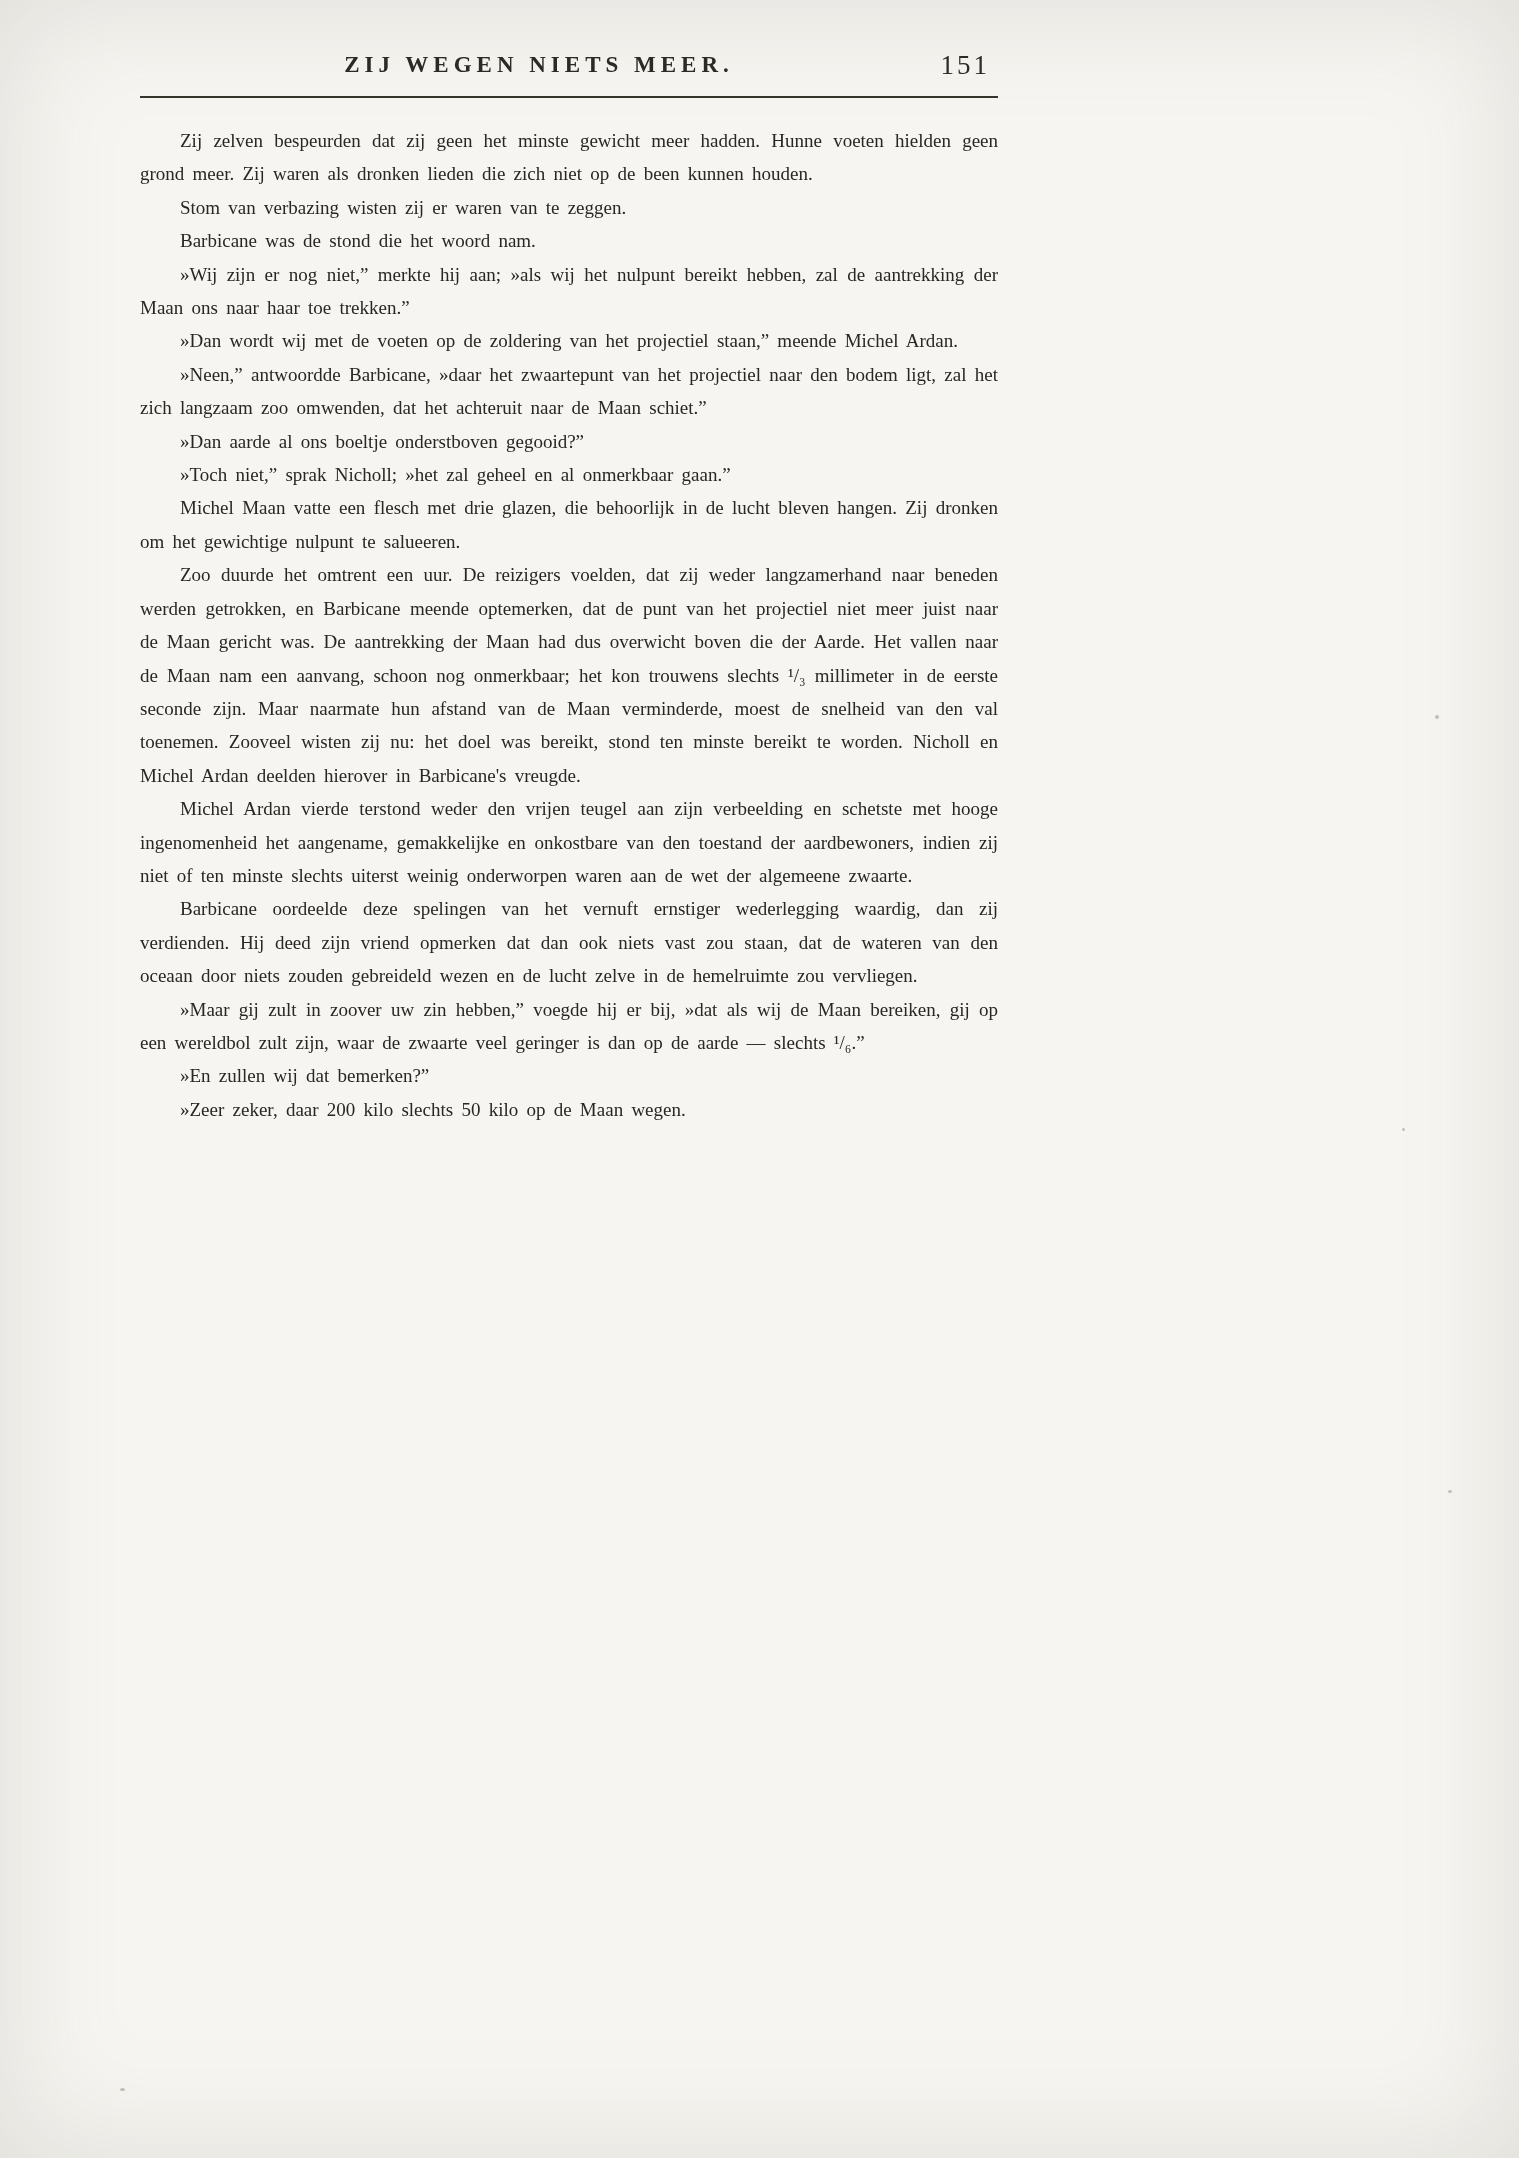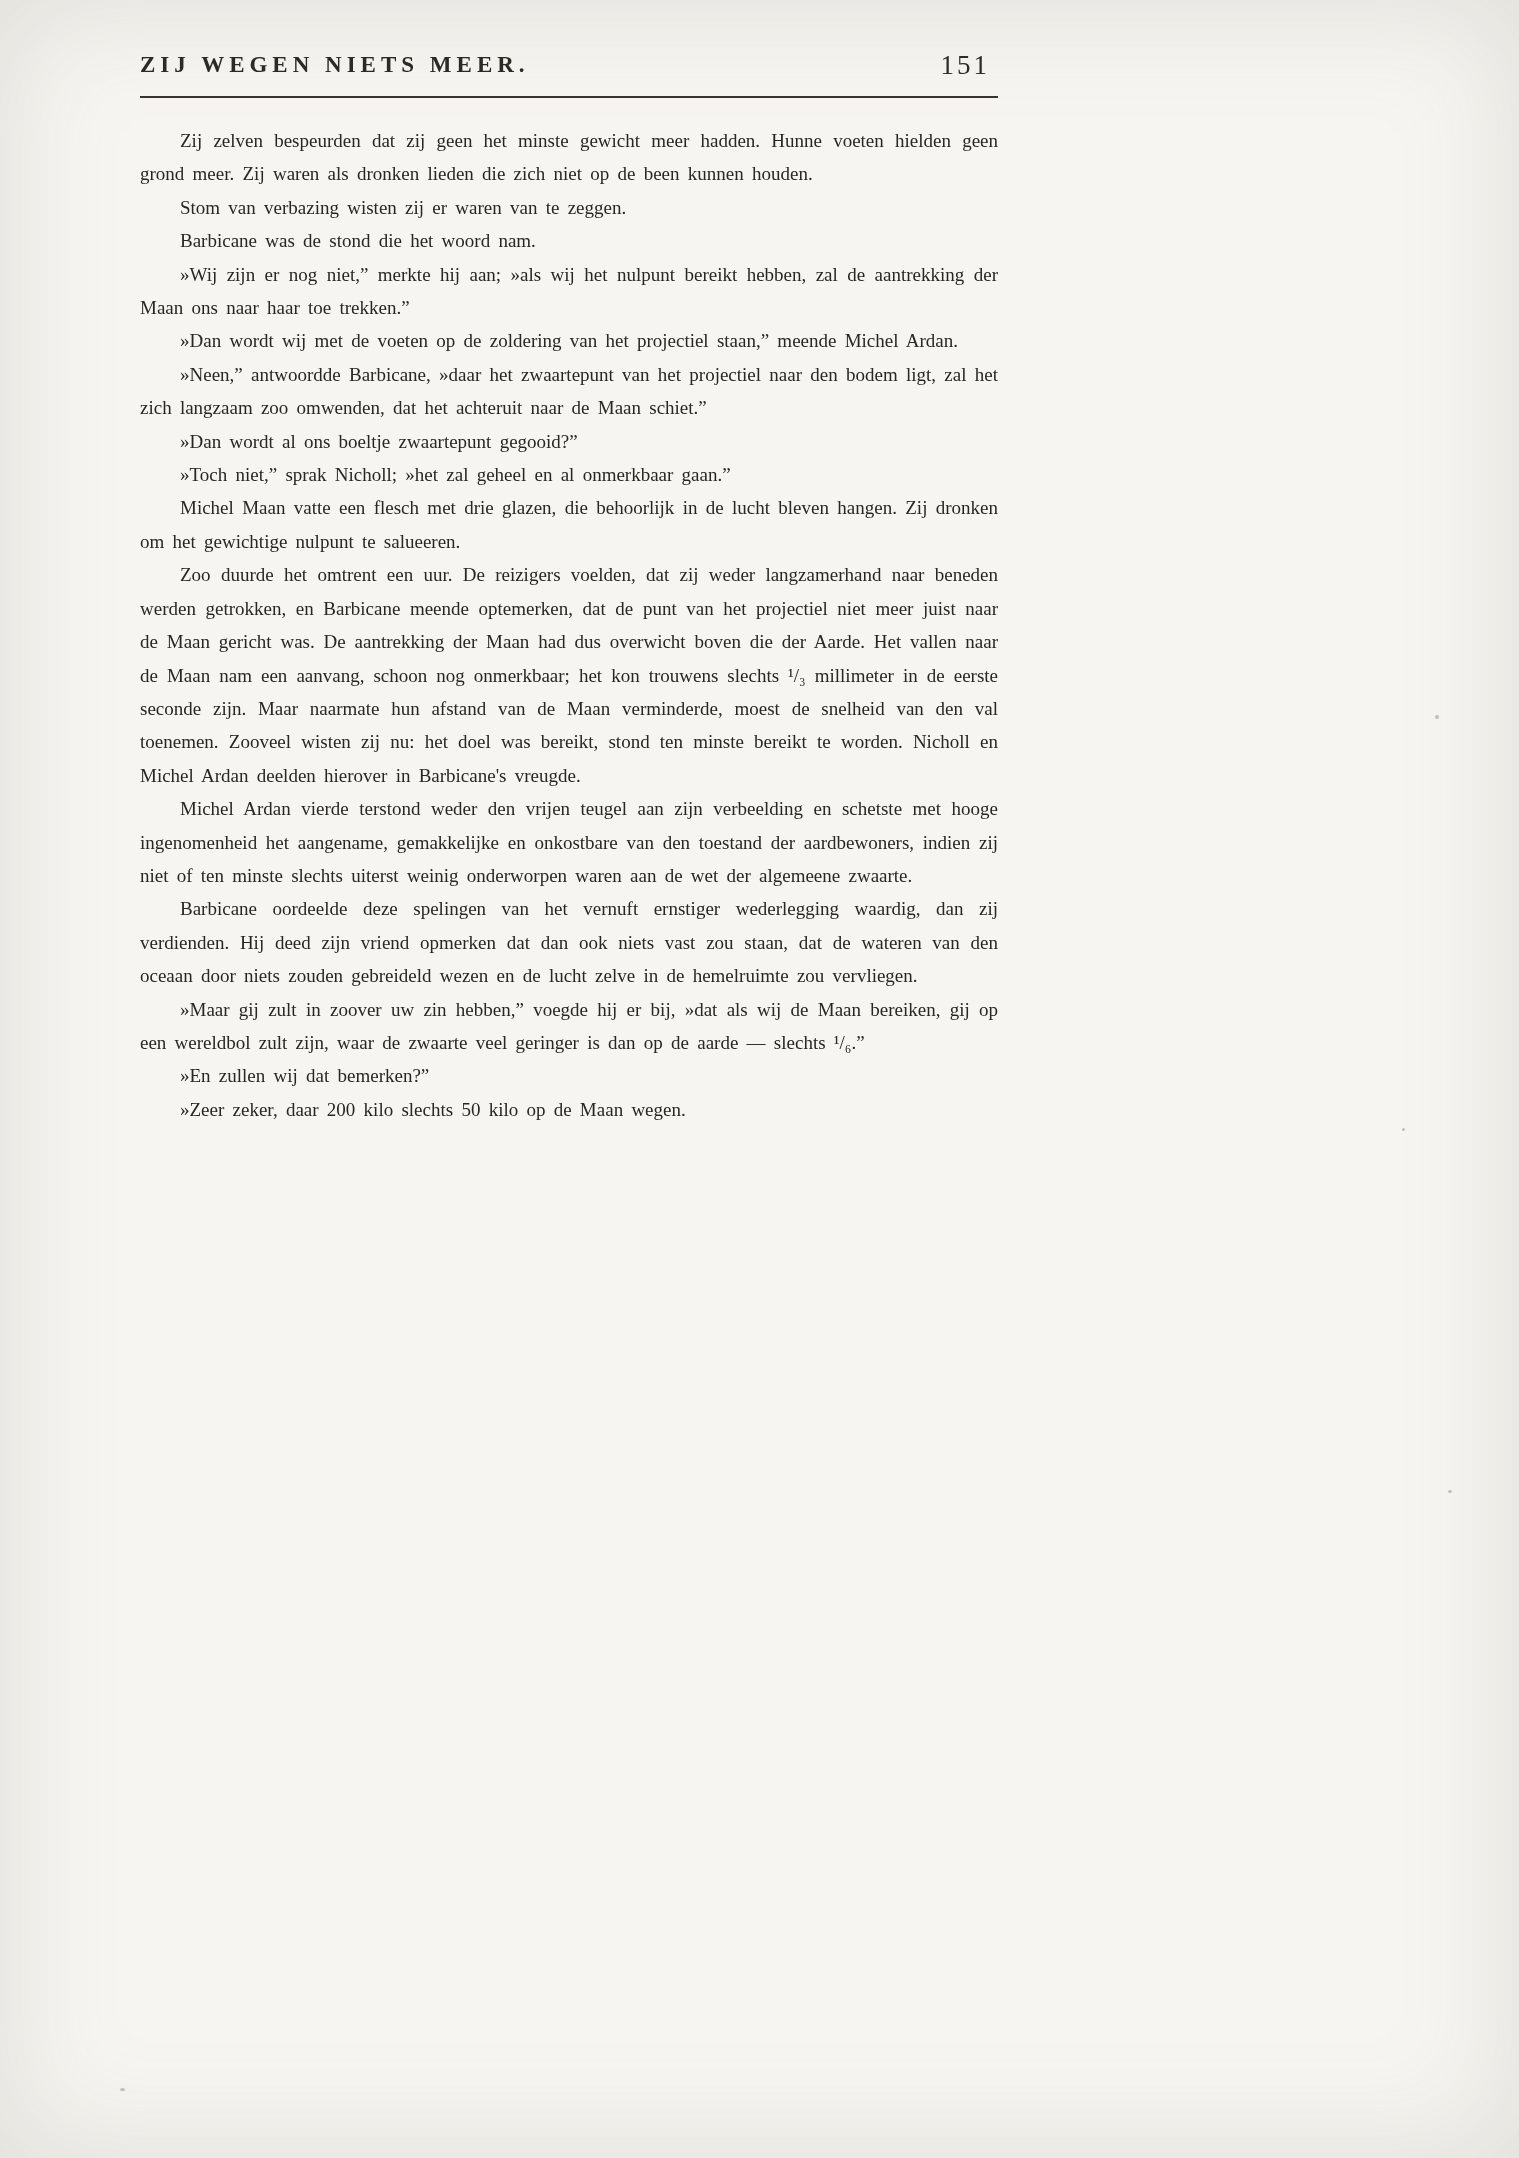--- a/index.html
+++ b/index.html
@@ -25,21 +25,21 @@
     width: 858px;
   }
   .page-header {
     position: relative;
     height: 38px;
   }
   .running-title {
     position: absolute;
     left: 0;
     right: 60px;
-    text-align: left;
+    text-align: center;
     font-size: 23px;
     font-weight: bold;
     letter-spacing: 5px;
     color: #2c2a25;
   }
   .page-number {
     position: absolute;
     right: 8px;
     top: -2px;
     font-size: 27px;
@@ -85,21 +85,21 @@
 
     <hr class="header-rule">
 
     <div class="body-text">
         <p>Zij zelven bespeurden dat zij geen het minste gewicht meer hadden. Hunne voeten hielden geen grond meer. Zij waren als dronken lieden die zich niet op de been kunnen houden.</p>
         <p>Stom van verbazing wisten zij er waren van te zeggen.</p>
         <p>Barbicane was de stond die het woord nam.</p>
         <p>»Wij zijn er nog niet,” merkte hij aan; »als wij het nulpunt bereikt hebben, zal de aantrekking der Maan ons naar haar toe trekken.”</p>
         <p>»Dan wordt wij met de voeten op de zoldering van het projectiel staan,” meende Michel Ardan.</p>
         <p>»Neen,” antwoordde Barbicane, »daar het zwaartepunt van het projectiel naar den bodem ligt, zal het zich langzaam zoo omwenden, dat het achteruit naar de Maan schiet.”</p>
-        <p>»Dan wordt al ons boeltje zwaartepunt gegooid?”</p>
+        <p>»Dan aarde al ons boeltje onderstboven gegooid?”</p>
         <p>»Toch niet,” sprak Nicholl; »het zal geheel en al onmerkbaar gaan.”</p>
         <p>Michel Maan vatte een flesch met drie glazen, die behoorlijk in de lucht bleven hangen. Zij dronken om het gewichtige nulpunt te salueeren.</p>
         <p>Zoo duurde het omtrent een uur. De reizigers voelden, dat zij weder langzamerhand naar beneden werden getrokken, en Barbicane meende optemerken, dat de punt van het projectiel niet meer juist naar de Maan gericht was. De aantrekking der Maan had dus overwicht boven die der Aarde. Het vallen naar de Maan nam een aanvang, schoon nog onmerkbaar; het kon trouwens slechts ¹/₃ millimeter in de eerste seconde zijn. Maar naarmate hun afstand van de Maan verminderde, moest de snelheid van den val toenemen. Zooveel wisten zij nu: het doel was bereikt, stond ten minste bereikt te worden. Nicholl en Michel Ardan deelden hierover in Barbicane's vreugde.</p>
         <p>Michel Ardan vierde terstond weder den vrijen teugel aan zijn verbeelding en schetste met hooge ingenomenheid het aangename, gemakkelijke en onkostbare van den toestand der aardbewoners, indien zij niet of ten minste slechts uiterst weinig onderworpen waren aan de wet der algemeene zwaarte.</p>
         <p>Barbicane oordeelde deze spelingen van het vernuft ernstiger wederlegging waardig, dan zij verdienden. Hij deed zijn vriend opmerken dat dan ook niets vast zou staan, dat de wateren van den oceaan door niets zouden gebreideld wezen en de lucht zelve in de hemelruimte zou vervliegen.</p>
         <p>»Maar gij zult in zoover uw zin hebben,” voegde hij er bij, »dat als wij de Maan bereiken, gij op een wereldbol zult zijn, waar de zwaarte veel geringer is dan op de aarde — slechts ¹/₆.”</p>
         <p>»En zullen wij dat bemerken?”</p>
         <p>»Zeer zeker, daar 200 kilo slechts 50 kilo op de Maan wegen.</p>
       </div>
 

